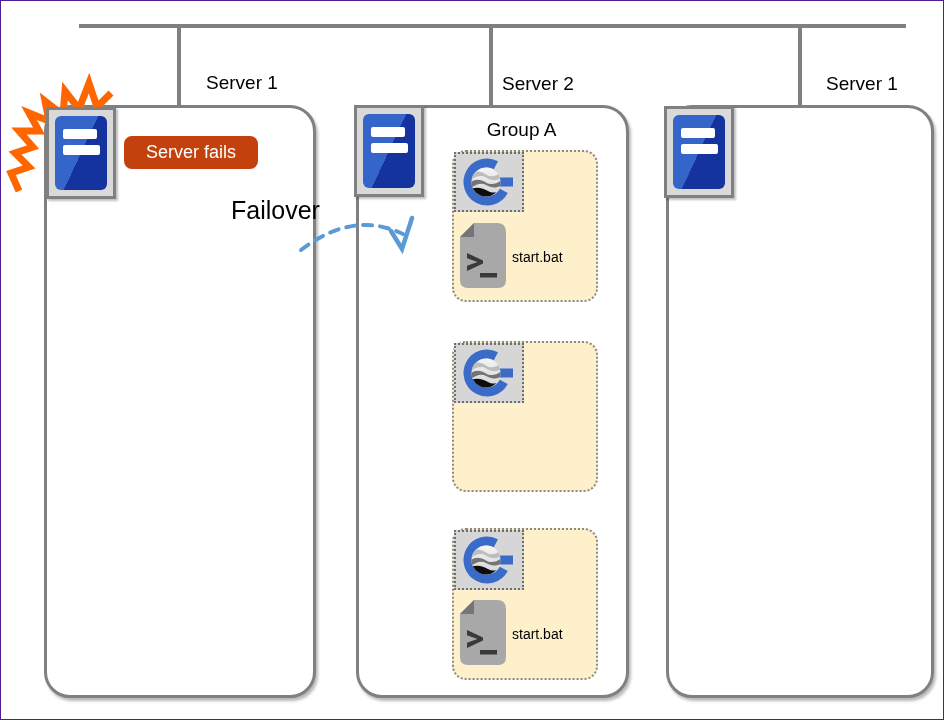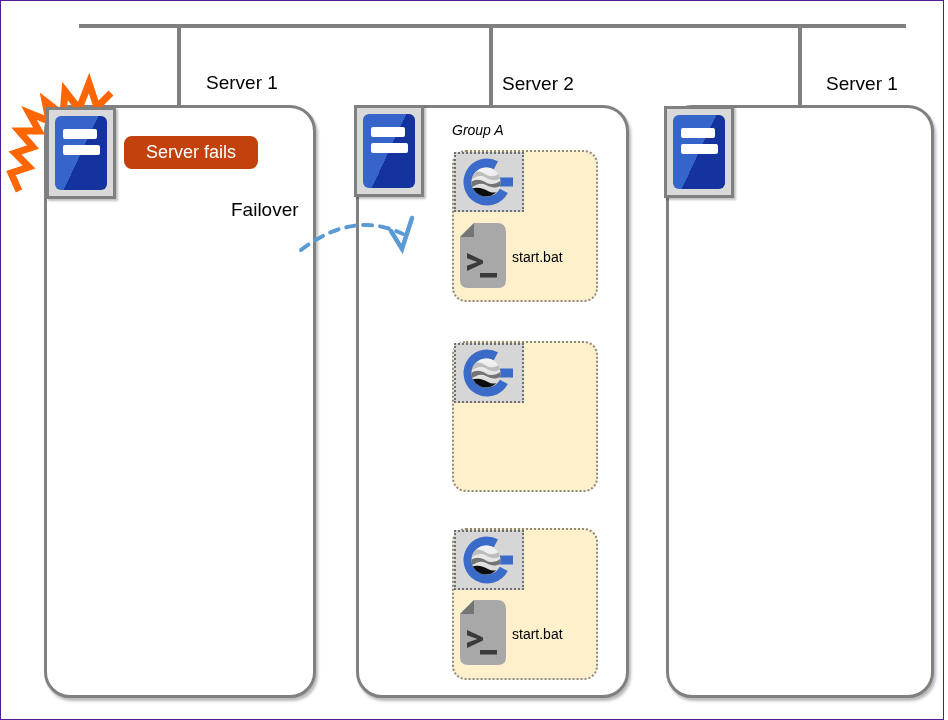--- a/index.html
+++ b/index.html
@@ -24,22 +24,22 @@
     background:linear-gradient(115deg,#3565c9 50%,#14339e 50%);
   }
   .srv-bar{position:absolute;background:#fff;border-radius:2px;height:10px;}
   .bar1{left:8px;top:13px;width:34px;}
   .bar2{left:8px;top:29px;width:37px;}
   .badge{
     background:#c2410c;color:#fff;border-radius:8px;font-size:18px;
     display:flex;align-items:center;justify-content:center;z-index:4;
     width:134px;height:33px;
   }
-  .failover-label{font-size:19px;line-height:22px;z-index:4;}
-  .grp-label{font-size:14px;line-height:22px;width:139px;text-align:left;z-index:2;font-style:italic;}
+  .failover-label{font-size:25px;line-height:22px;z-index:4;}
+  .grp-label{font-size:19px;line-height:22px;width:139px;text-align:center;z-index:2;}
   .grp-box{
     background:#fff0cc;border:2px dotted #8a8a8a;border-radius:14px;
     box-sizing:border-box;z-index:2;width:146px;
   }
   .gw-box{
     background:#d6d6d6;border:2px dotted #6f6f6f;box-sizing:border-box;
     width:70px;height:60px;display:flex;align-items:center;justify-content:center;z-index:3;
   }
   .bat-label{font-size:14px;line-height:22px;z-index:3;white-space:nowrap;}
   svg{display:block;}

